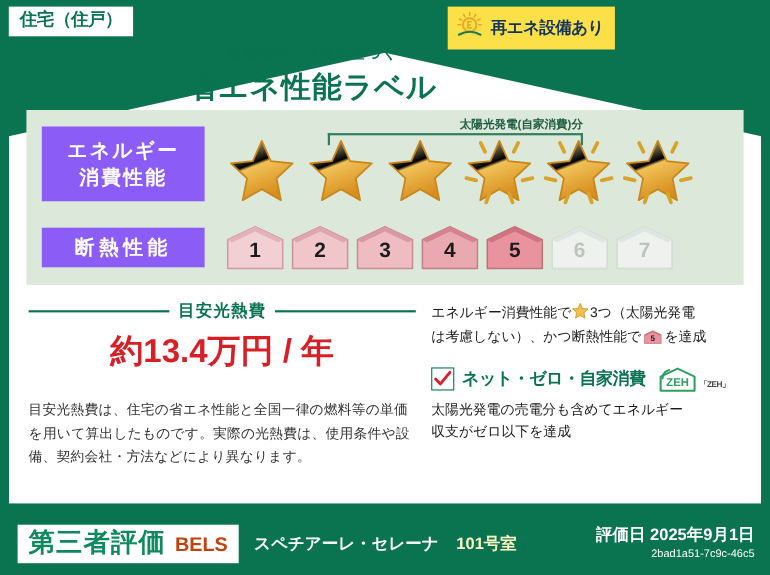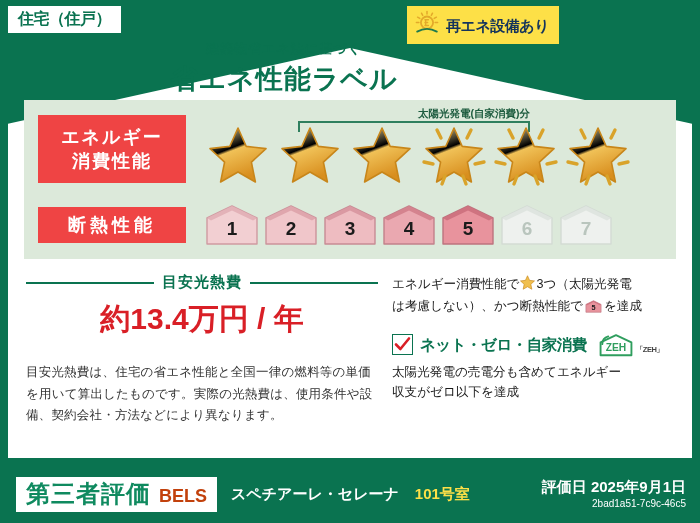--- a/index.html
+++ b/index.html
@@ -64,21 +64,21 @@
   
   .perf-panel{
     margin:0 16px;
     background:#dce9da;
     padding:6px 0 8px 0;
   }
   .perf-row{
     display:flex;align-items:center;
   }
   .perf-label{
-    background:#ef4444;color:#ffffff;
+    background:#8b5cf6;color:#ffffff;
     width:148px;min-width:148px;
     text-align:center;
     font-weight:bold;font-size:18px;letter-spacing:2px;
     padding:8px 0;
     line-height:1.35;
     margin-left:14px;
   }
 
   
   .energy-row{height:86px;}
@@ -187,21 +187,21 @@
     padding:5px 10px 6px 10px;
     display:flex;align-items:baseline;gap:8px;
     line-height:1;
   }
   .bels-jp{font-size:24px;font-weight:bold;color:#0f8a5f;letter-spacing:1px;}
   .bels-en{font-size:18px;font-weight:bold;color:#c2410c;letter-spacing:0px;}
   .prop-name{
     color:#ffffff;font-size:15px;font-weight:bold;margin-left:14px;letter-spacing:0px;
   }
   .prop-room{
-    color:#fde047;font-size:15px;font-weight:bold;margin-left:16px;
+    color:#fef9c3;font-size:15px;font-weight:bold;margin-left:16px;
   }
   .footer-right{
     margin-left:auto;margin-right:14px;text-align:right;color:#ffffff;
   }
   .eval-date{font-size:15px;font-weight:bold;letter-spacing:0px;line-height:1.1;}
   .eval-id{font-size:10px;margin-top:3px;letter-spacing:0px;font-family:"Liberation Sans",sans-serif;}
 </style>
 </head>
 <body>
 

